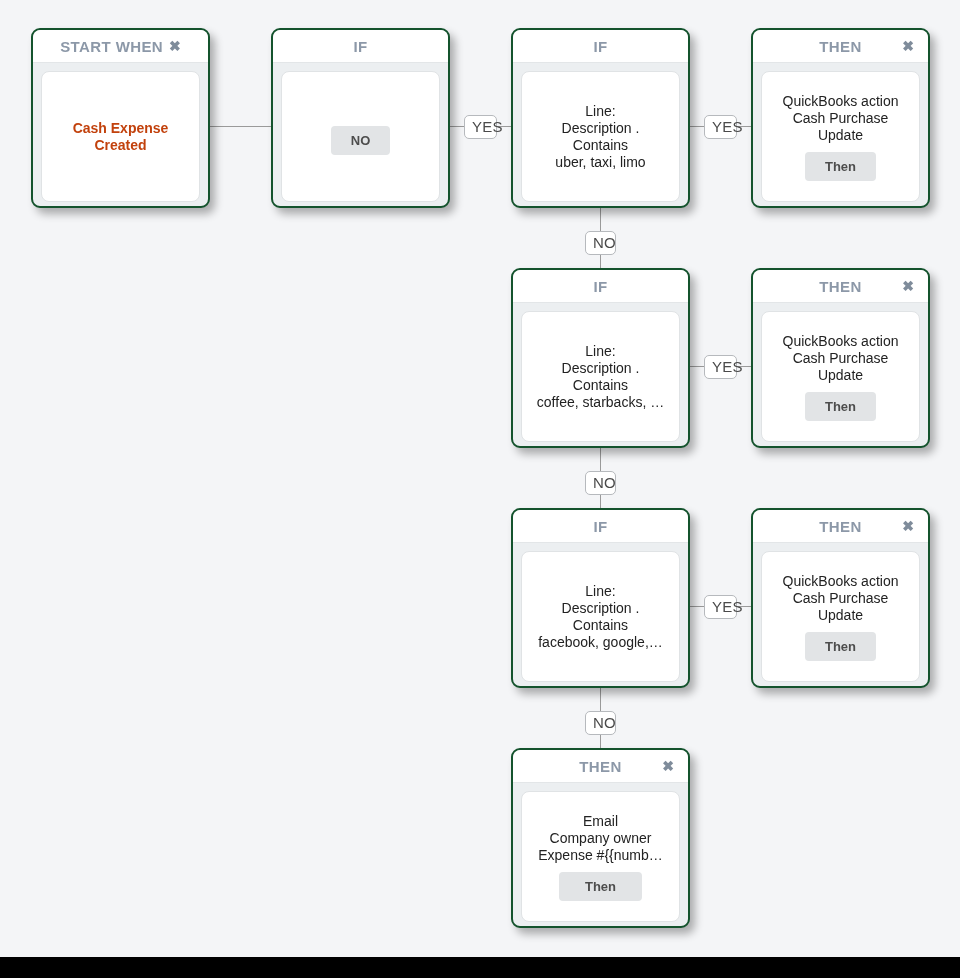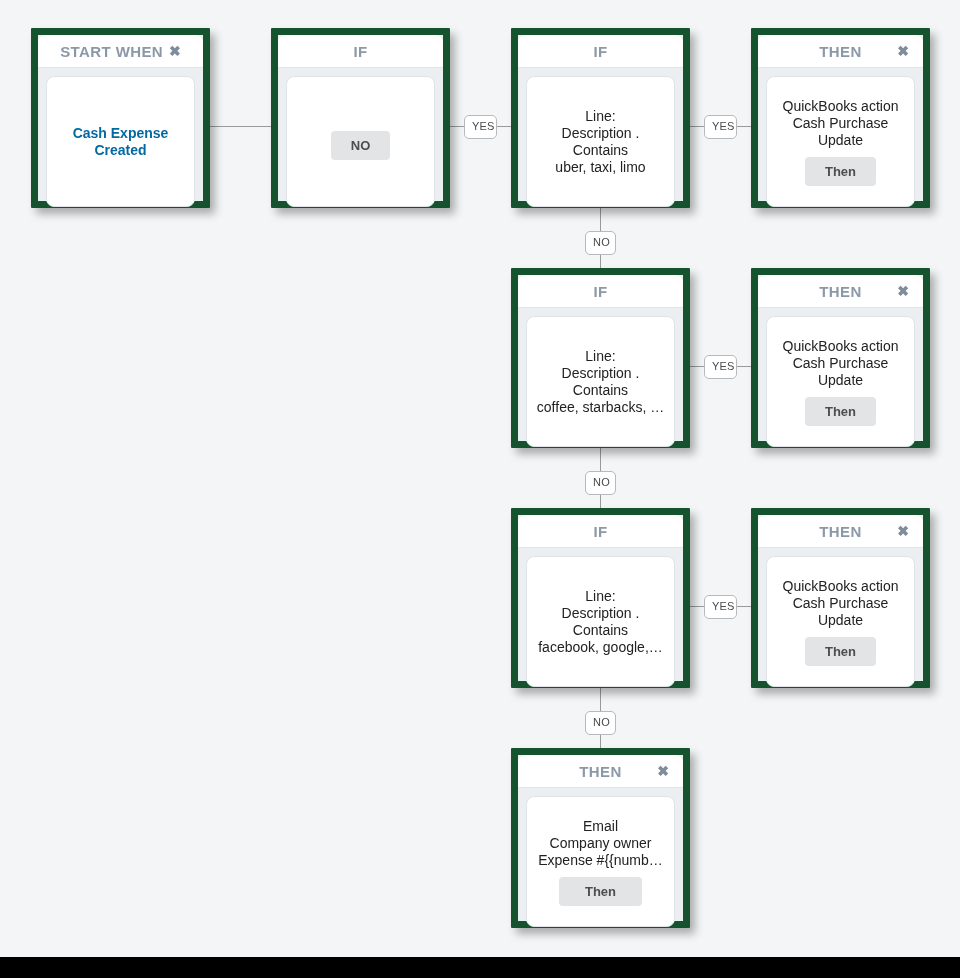--- a/index.html
+++ b/index.html
@@ -42,35 +42,35 @@
     position: absolute;
     width: 1px;
     background: #9a9a9a;
   }
   .conn-label {
     position: absolute;
     background: #ffffff;
     border: 1px solid #b6b9bd;
     border-radius: 5px;
     color: #4a4a4a;
-    font-size: 11px;
+    font-size: 15px;
     line-height: 11px;
     letter-spacing: 0.2px;
     padding: 5px 7px 6px 7px;
     text-align: center;
     z-index: 5;
     box-sizing: border-box;
   }
 
   
   .card {
     position: absolute;
     background: #eceff1;
-    border: 7px solid #14532d;
-    border-radius: 1px;
+    border: 2px solid #14532d;
+    border-radius: 9px;
     box-shadow: 5px 6px 9px rgba(0,0,0,0.30);
     box-sizing: border-box;
     z-index: 10;
   }
   .card-header {
     background: #ffffff;
     border-top-left-radius: 8px;
     border-top-right-radius: 8px;
     border-bottom: 1px solid #e3e6e8;
     height: 33px;
@@ -125,21 +125,21 @@
   .panel-text {
     color: #222222;
     font-size: 14px;
     line-height: 17px;
     text-align: center;
     width: 100%;
     white-space: pre-line;
   }
   .panel-text.bold {
     font-weight: bold;
-    color: #0369a1;
+    color: #c2410c;
   }
   .panel-btn {
     margin-top: 8px;
     background: #e2e4e6;
     border: none;
     border-radius: 4px;
     color: #4d4d4d;
     font-family: "Liberation Sans", sans-serif;
     font-size: 13px;
     font-weight: bold;

